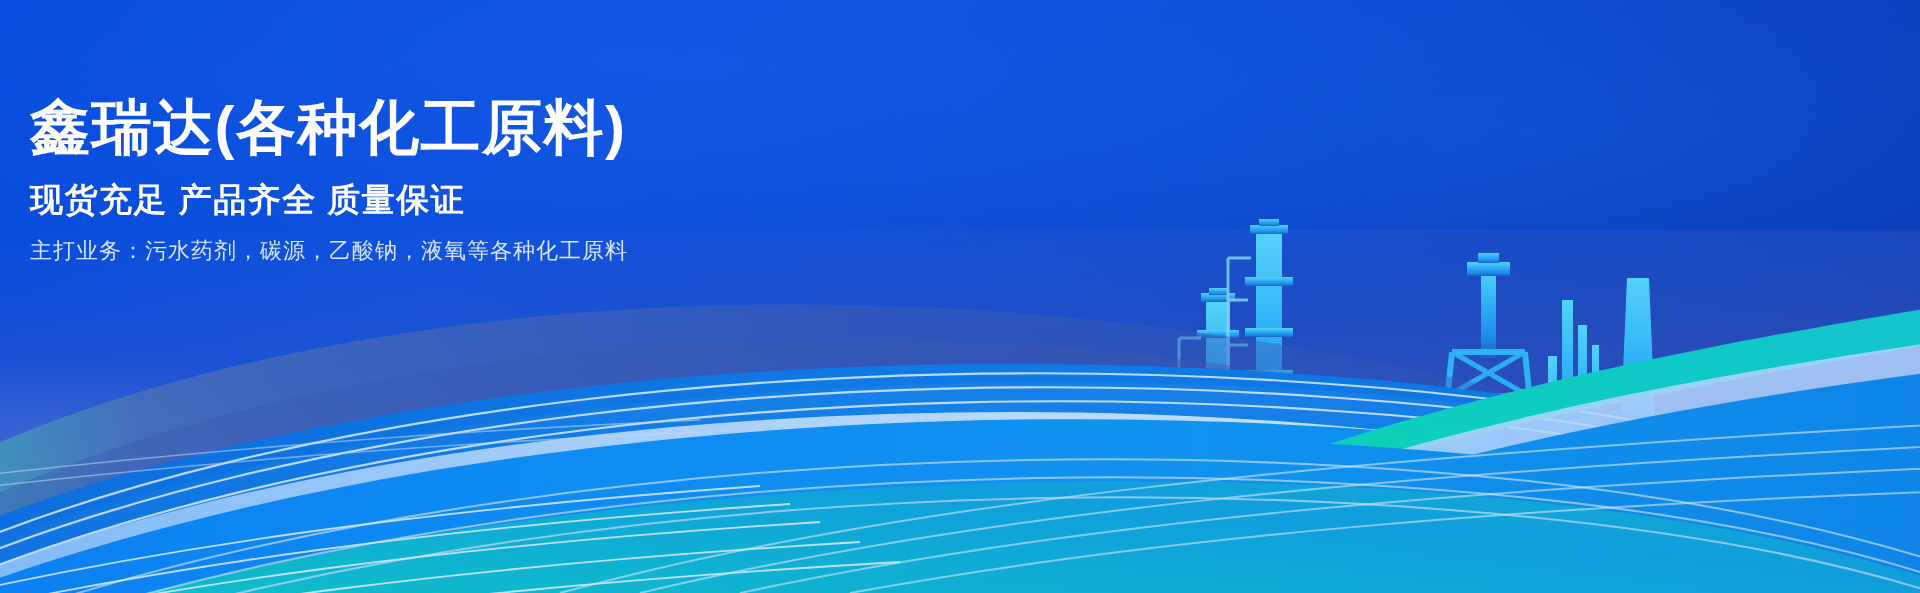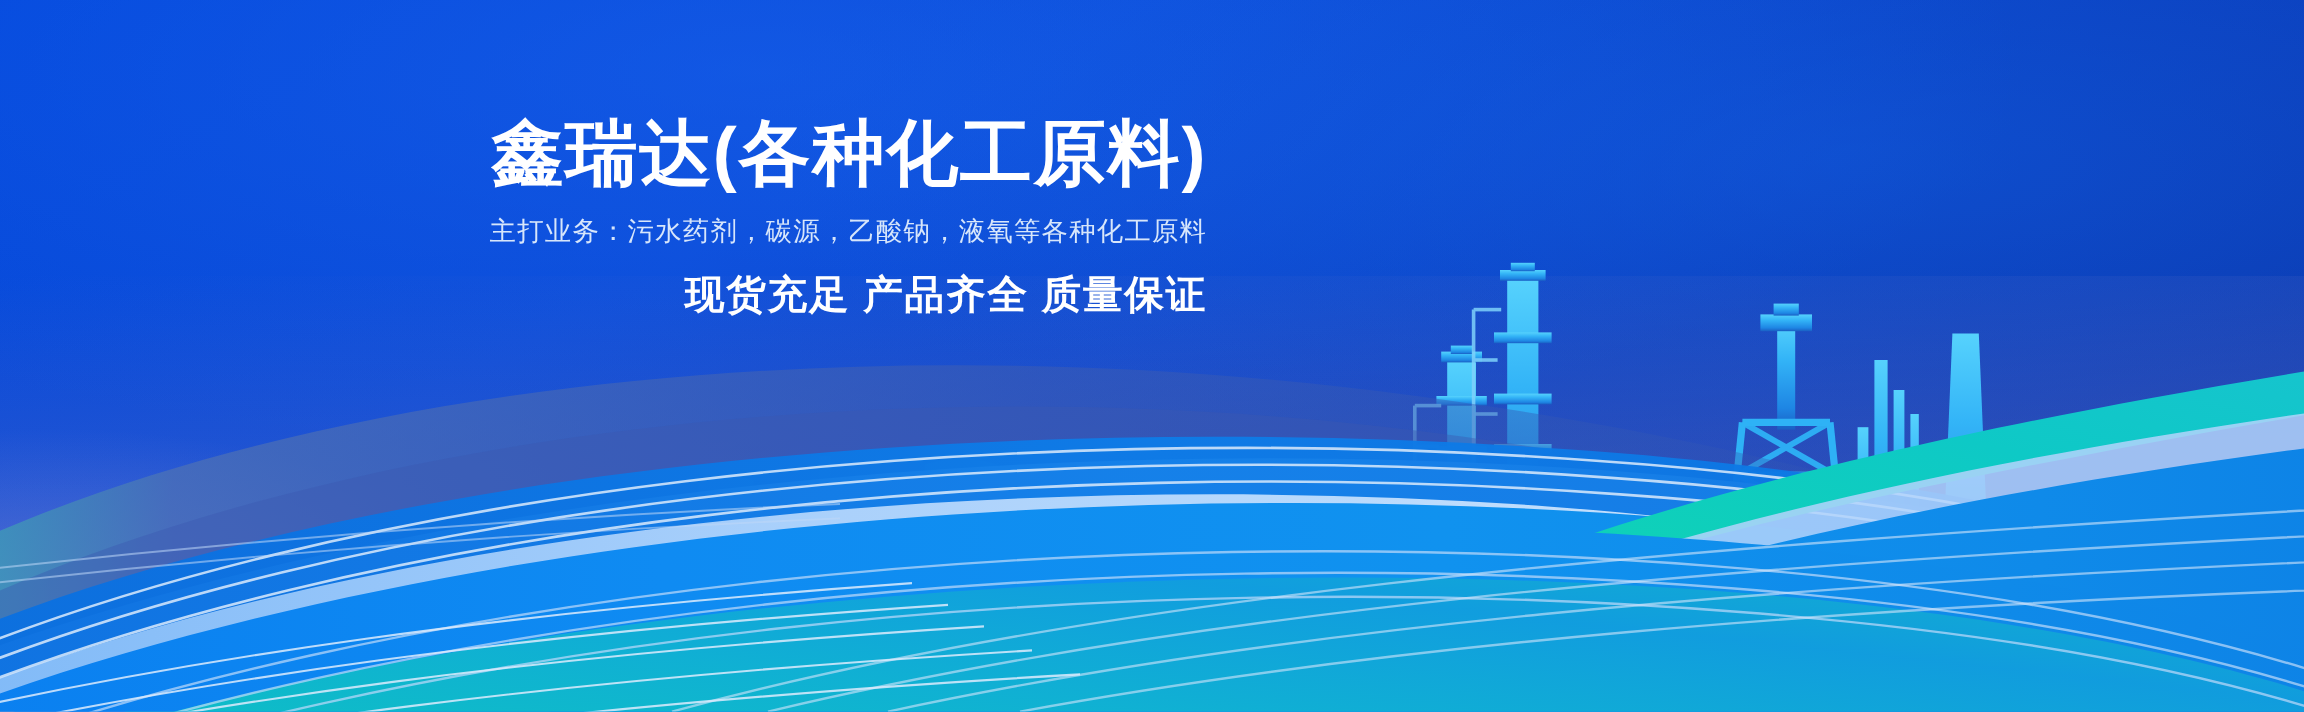--- a/index.html
+++ b/index.html
@@ -14,24 +14,23 @@
     width:1920px; height:593px;
     overflow:hidden;
   }
   #bg-svg, #skyline-svg, #waves-svg {
     position:absolute; left:0; top:0;
     width:1920px; height:593px;
     display:block;
   }
   #text-block {
     position:absolute;
-    left:46px; top:96px;
+    left:30px; top:96px;
     z-index:40;
     width:960px;
-    text-align:right;
   }
   #headline {
     font-size:60px;
     line-height:1.06;
     font-weight:bold;
     color:#ffffff;
     letter-spacing:1.5px;
     white-space:nowrap;
   }
   #subhead {
@@ -356,17 +355,17 @@
 
       <g fill="none" stroke="#bfd8f8" stroke-width="1.6" opacity="0.55">
         <path d="M-60 480 C 180 452, 420 432, 700 420"></path>
         <path d="M-60 492 C 180 464, 420 444, 700 432"></path>
       </g>
     </g>
   </svg>
 
   <div id="text-block">
     <div id="headline">鑫瑞达(各种化工原料)</div>
+    <div id="subhead">现货充足 产品齐全 质量保证</div>
     <div id="tagline">主打业务：污水药剂，碳源，乙酸钠，液氧等各种化工原料</div>
-    <div id="subhead">现货充足 产品齐全 质量保证</div>
   </div>
 
 </div>
 
 </body></html>

